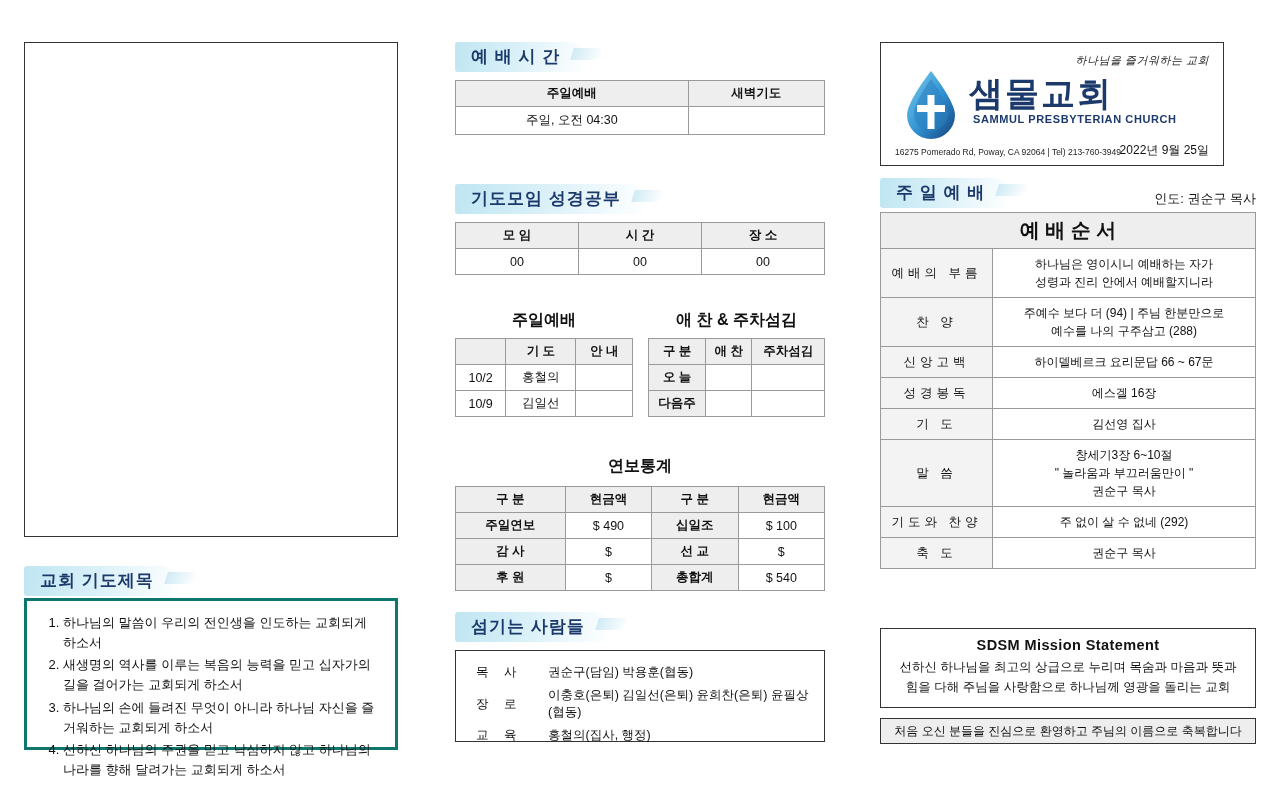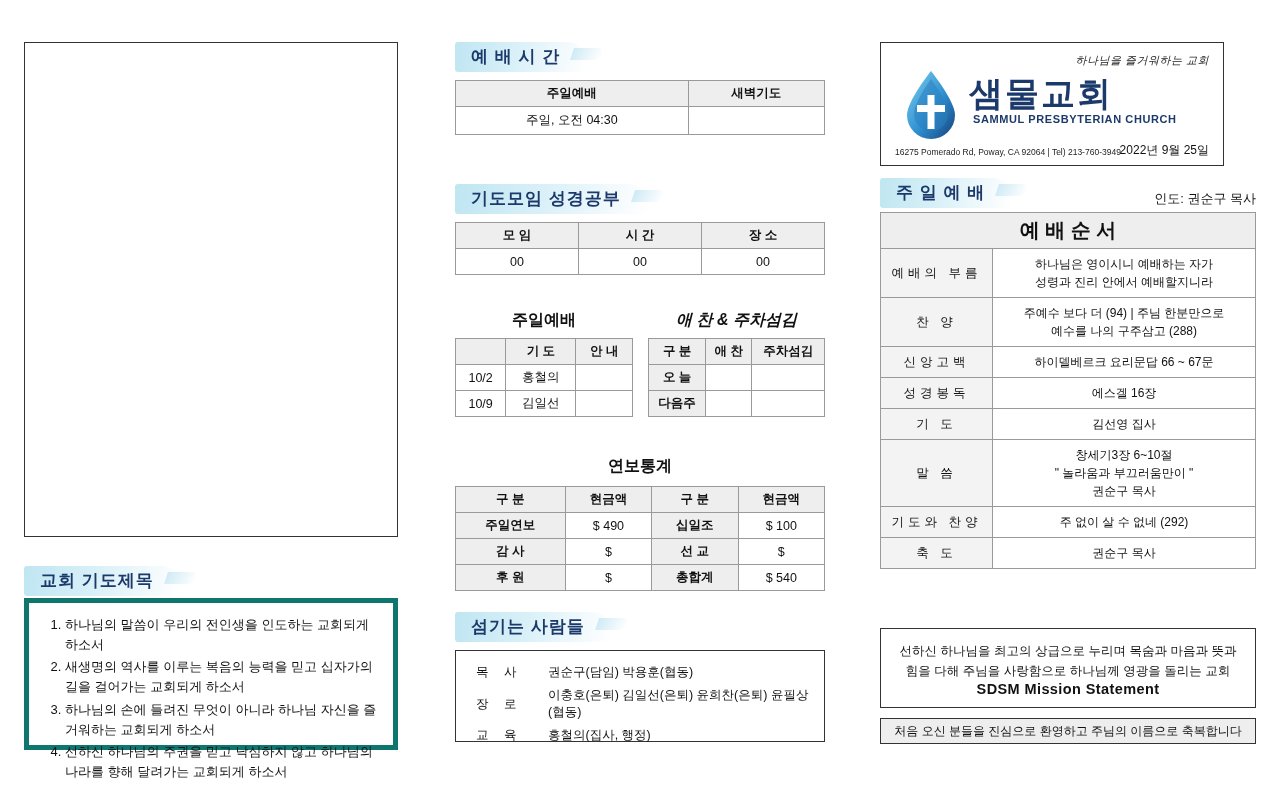--- a/index.html
+++ b/index.html
@@ -39,21 +39,21 @@
   .hdr { background:#eeeeee; font-weight:bold; }
 
   
   #photo-box {
     position:absolute; left:24px; top:42px; width:374px; height:495px;
     border:1px solid #333; background:#fff;
   }
   #prayer-banner { position:absolute; left:24px; top:566px; }
   #prayer-box {
     position:absolute; left:24px; top:598px; width:374px; height:152px;
-    border:5px solid #0f766e; background:#fff;
+    border:3px solid #0f766e; background:#fff;
     padding:12px 14px 10px 10px;
   }
   #prayer-list { margin:0; padding-left:26px; font-size:13px; line-height:1.55; color:#111;}
   #prayer-list li { margin-bottom:2px; }
 
   
   #worship-time-banner { position:absolute; left:455px; top:42px; }
   #worship-time-table { position:absolute; left:455px; top:80px; width:370px; }
   #worship-time-table td { height:28px; }
 
@@ -160,21 +160,21 @@
           <td>00</td>
           <td>00</td>
         </tr>
       </tbody>
     </table>
 
   <div id="sub-titles">
     <div style="display:flex;">
       <div class="sub-title" style="width:178px;">주일예배</div>
       <div style="width:15px;"></div>
-      <div class="sub-title" style="width:177px;font-style:italic;">애 찬 &amp; 주차섬김</div>
+      <div class="sub-title" style="width:177px;">애 찬 &amp; 주차섬김</div>
     </div>
   </div>
 
   <table id="sunday-duty-table">
       <tbody>
         <tr>
           <th></th>
           <th>기  도</th>
           <th>안  내</th>
         </tr>
@@ -318,18 +318,18 @@
           <td class="ot-val">주 없이 살 수 없네 (292)</td>
         </tr>
         <tr>
           <td class="ot-label">축    도</td>
           <td class="ot-val">권순구 목사</td>
         </tr>
       </tbody>
     </table>
 
   <div id="mission-box">
+    <div id="mission-title">SDSM Mission Statement</div>
     <div id="mission-text">선하신 하나님을 최고의 상급으로 누리며 목숨과 마음과 뜻과<br>힘을 다해 주님을 사랑함으로 하나님께 영광을 돌리는 교회</div>
-    <div id="mission-title">SDSM Mission Statement</div>
   </div>
   <div id="welcome-box">처음 오신 분들을 진심으로 환영하고 주님의 이름으로 축복합니다</div>
 
 </div>
 
 </body></html>

